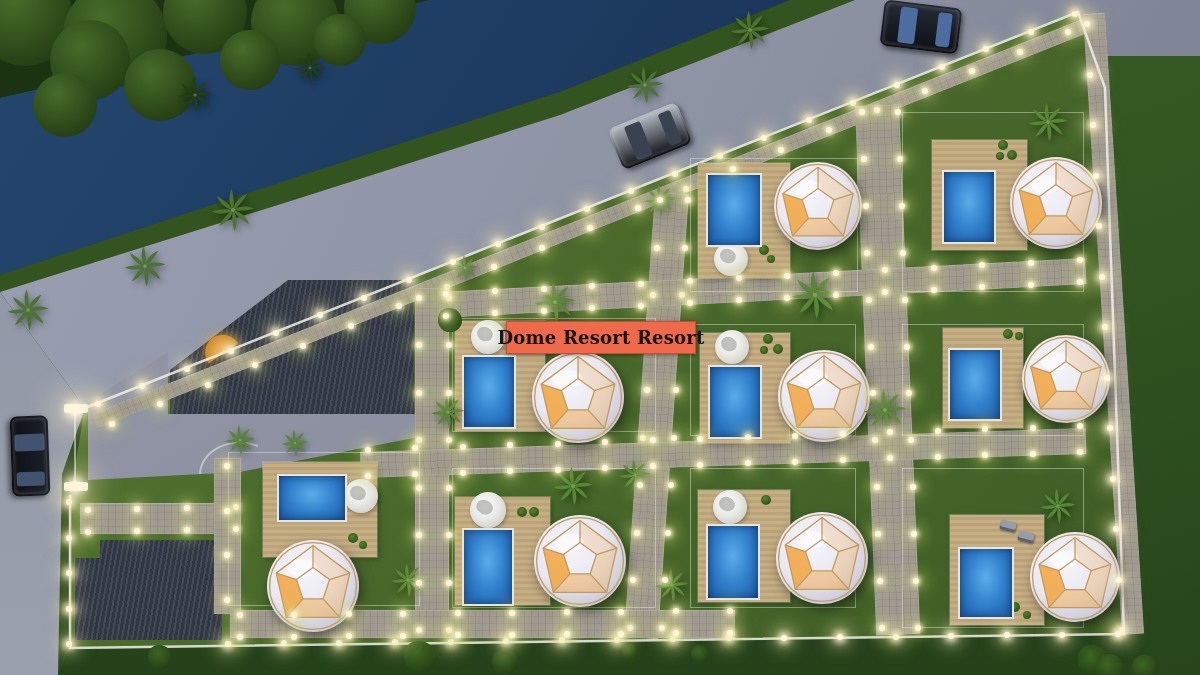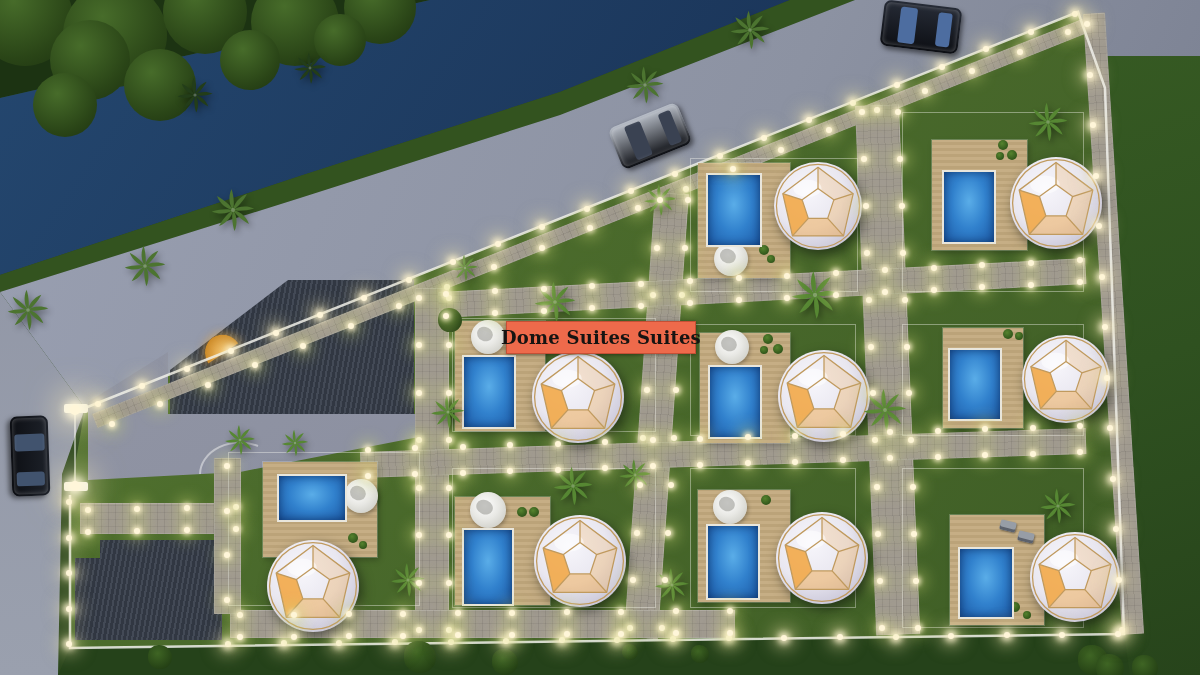--- a/index.html
+++ b/index.html
@@ -960,16 +960,16 @@
         <div class="ws" style="background: rgb(58, 66, 82);"></div>
         <div class="rs" style="background: rgb(58, 66, 82);"></div>
       </div>
       <div class="car" style="left: -10px; top: 437px; width: 80px; height: 38px; background: linear-gradient(rgb(29, 33, 41), rgb(13, 15, 20)); transform: rotate(88deg);">
         <div class="ws" style="background: rgb(65, 83, 110);"></div>
         <div class="rs" style="background: rgb(65, 83, 110);"></div>
       </div>
     </div>
 
   <div class="label">
-    <span>Dome Suites Suites</span>
+    <span>Dome Resort Resort</span>
   </div>
 
 </div>
 
 </body></html>

